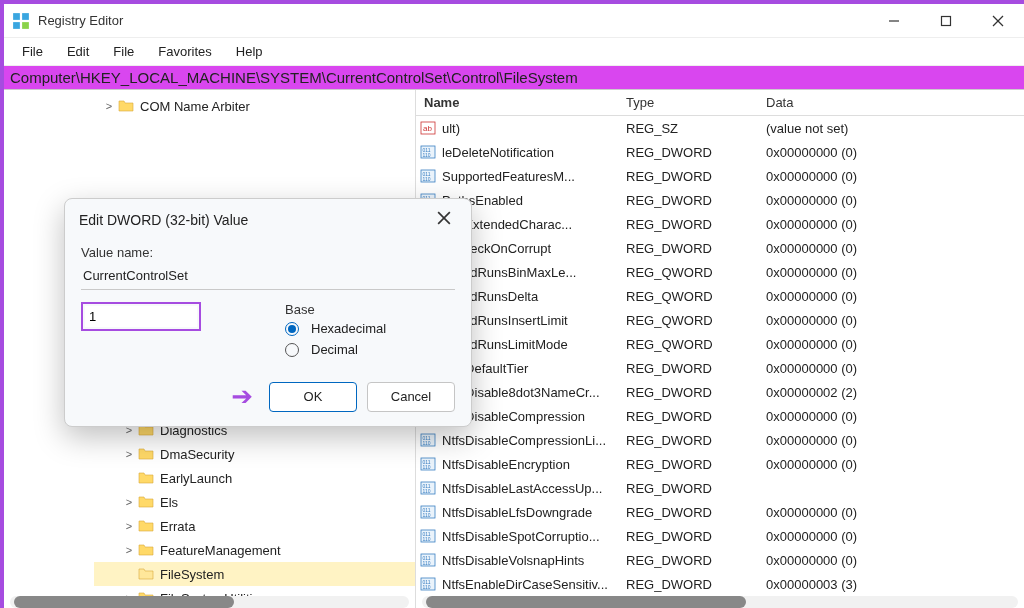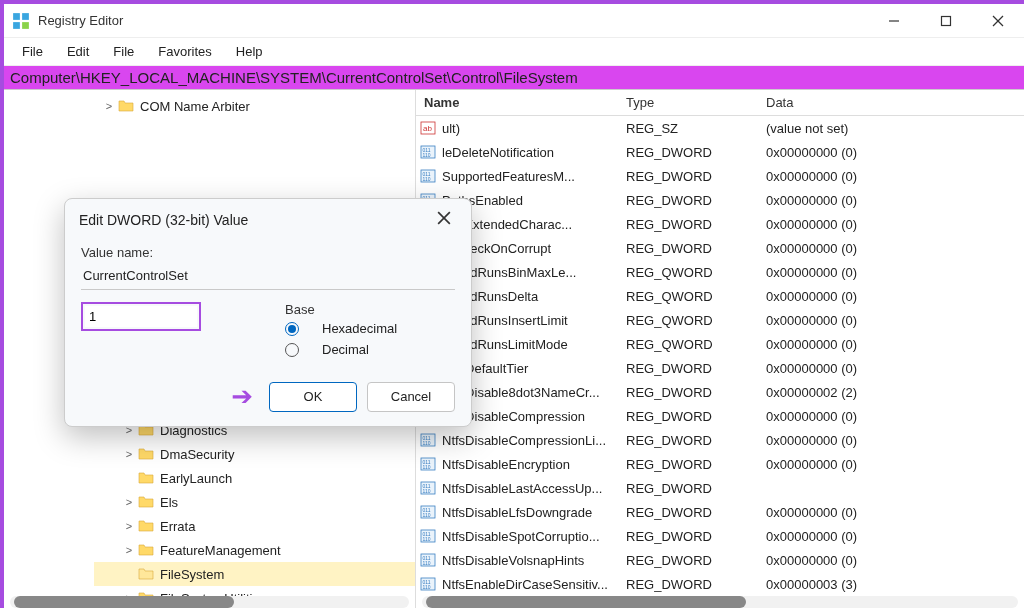--- a/index.html
+++ b/index.html
@@ -38,21 +38,21 @@
 .dialog-titlebar .spacer { flex: 1; }
 .dialog-close { font-size: 16px; color: #333; padding: 2px 6px; }
 .dialog-body { padding: 4px 16px 14px 16px; }
 .dlg-label { font-size: 13px; color: #333; margin-bottom: 4px; }
 .dlg-value-name { font-size: 13px; color: #222; padding: 4px 2px 6px 2px; border-bottom: 1px solid #c9c9c9; margin-bottom: 12px; }
 .dlg-row { display: flex; gap: 24px; }
 .dlg-col-left { width: 180px; }
 .dlg-col-right { flex: 1; }
 .dlg-input-wrap { border: 2px solid #a64ce0; padding: 2px; width: 120px; }
 .dlg-input { width: 100%; border: none; outline: none; font-size: 13px; padding: 3px 4px; background: #fff; }
-.radio-row { display: flex; align-items: center; gap: 23px; font-size: 13px; color: #222; margin-bottom: 6px; }
+.radio-row { display: flex; align-items: center; gap: 12px; font-size: 13px; color: #222; margin-bottom: 6px; }
 .radio-outer { width: 14px; height: 14px; border: 1.5px solid #555; border-radius: 50%; display: flex; align-items: center; justify-content: center; }
 .radio-outer.checked { border-color: #0067c0; }
 .radio-dot { width: 8px; height: 8px; background: #0067c0; border-radius: 50%; }
 .dlg-buttons { display: flex; justify-content: flex-end; gap: 10px; margin-top: 18px; align-items: center; }
 .dlg-btn { width: 88px; height: 30px; border: 1px solid #c5c5c5; background: #fff; border-radius: 4px; font-size: 13px; color: #222; display: flex; align-items: center; justify-content: center; }
 .dlg-btn.primary { border-color: #0067c0; }
 .arrow-annot { color: #a64ce0; font-size: 26px; margin-right: 6px; }
 </style>
 </head>
 <body>

